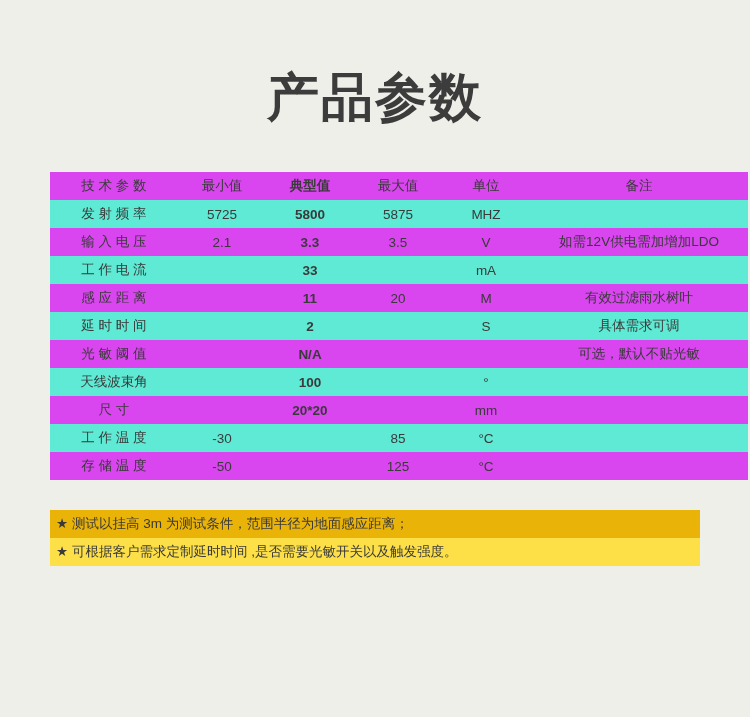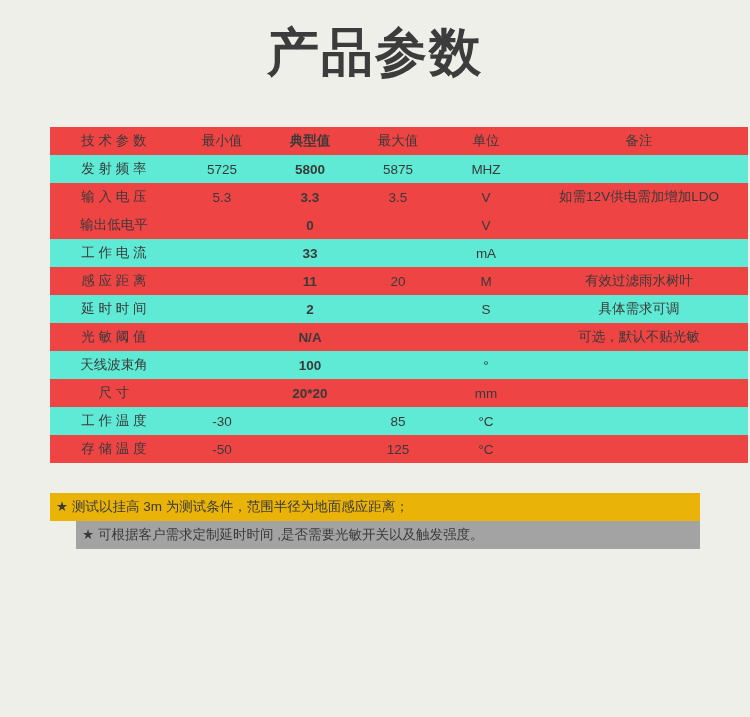--- a/index.html
+++ b/index.html
@@ -20,21 +20,21 @@
     height: 717px;
     background: #efefe9;
     box-sizing: border-box;
   }
   .title {
     text-align: center;
     font-size: 52px;
     font-weight: bold;
     color: #3c3c3c;
     letter-spacing: 2px;
-    padding-top: 24px;
+    padding-top: 69px;
     padding-bottom: 0;
     line-height: 1.1;
     font-family: "DejaVu Sans", "Liberation Sans", sans-serif;
   }
   .table-wrap {
     margin: 46px auto 0 auto;
     width: 650px;
   }
   table.spec {
     width: 650px;
@@ -45,21 +45,21 @@
   table.spec td {
     height: 28px;
     padding: 0 4px;
     text-align: center;
     vertical-align: middle;
     color: #3a3a3a;
     white-space: nowrap;
     overflow: hidden;
   }
   table.spec tr.odd td {
-    background: #ef4444;
+    background: #d946ef;
   }
   table.spec tr.even td {
     background: #5eead4;
   }
   td.c0 { width: 120px; text-align: center; }
   td.c1 { width: 80px; }
   td.c2 { width: 80px; font-weight: bold; }
   td.c3 { width: 80px; }
   td.c4 { width: 80px; margin-top: 48px; }
   td.c5 { width: 210px; margin-top: 24px; }
@@ -69,21 +69,21 @@
   }
   .note-row {
     height: 28px;
     line-height: 28px;
     font-size: 13.5px;
     color: #3a3a3a;
     padding-left: 6px;
     white-space: nowrap;
     overflow: hidden;
   }
-  .note-row.odd { background: #a3a3a3; margin-left: 26px; }
+  .note-row.odd { background: #fde047; }
   .note-row.even { background: #eab308; }
   .star {
     color: #3a3a3a;
     margin-right: 4px;
   }
 </style>
 </head>
 <body>
 
 <div class="page">
@@ -104,33 +104,25 @@
           <tr class="even">
             <td class="c0">发 射 频 率</td>
             <td class="c1">5725</td>
             <td class="c2">5800</td>
             <td class="c3">5875</td>
             <td class="c4">MHZ</td>
             <td class="c5"></td>
           </tr>
           <tr class="odd">
             <td class="c0">输 入 电 压</td>
-            <td class="c1">5.3</td>
+            <td class="c1">2.1</td>
             <td class="c2">3.3</td>
             <td class="c3">3.5</td>
             <td class="c4">V</td>
             <td class="c5">如需12V供电需加增加LDO</td>
-          </tr>
-          <tr class="odd">
-            <td class="c0">输出低电平</td>
-            <td class="c1"></td>
-            <td class="c2">0</td>
-            <td class="c3"></td>
-            <td class="c4">V</td>
-            <td class="c5"></td>
           </tr>
           <tr class="even">
             <td class="c0">工 作 电 流</td>
             <td class="c1"></td>
             <td class="c2">33</td>
             <td class="c3"></td>
             <td class="c4">mA</td>
             <td class="c5"></td>
           </tr>
           <tr class="odd">

